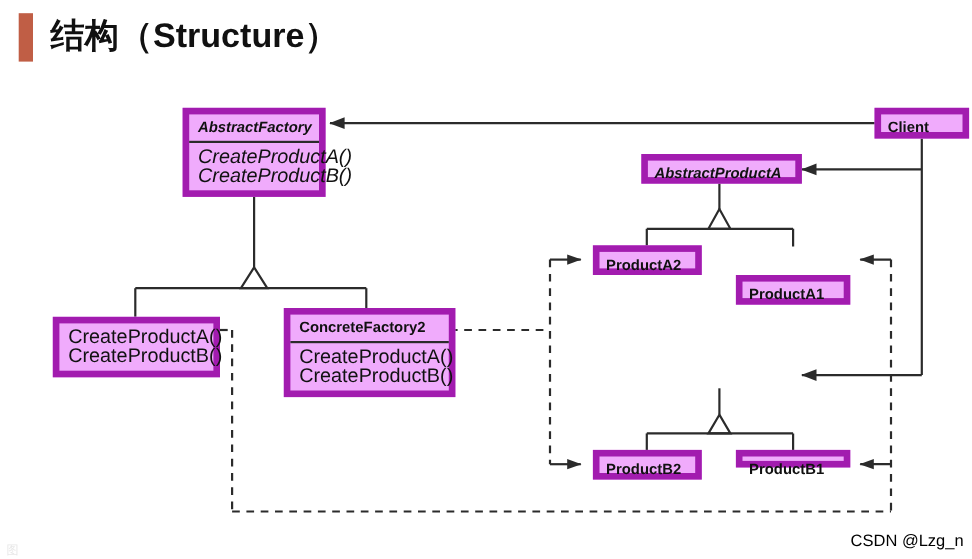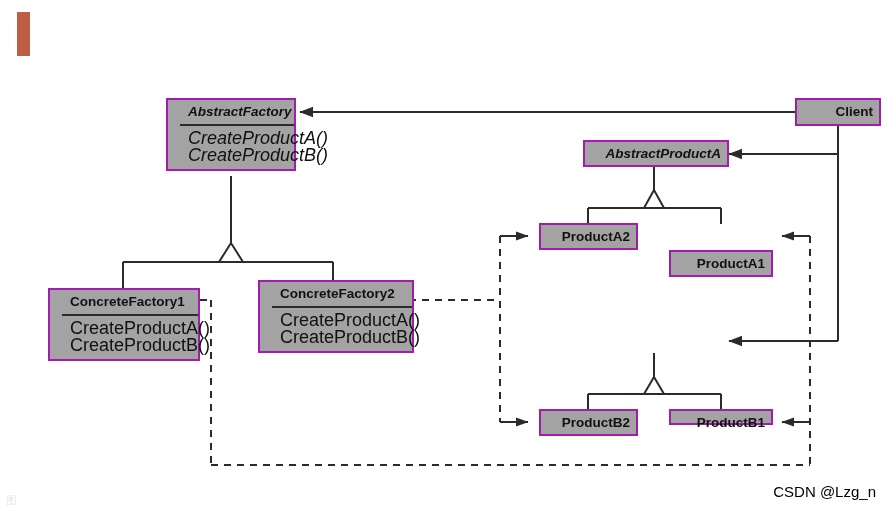--- a/index.html
+++ b/index.html
@@ -50,25 +50,24 @@
   }
   #diagram svg {
     position: absolute;
     left: 0;
     top: 0;
   }
 
   
   .uml-box {
     position: absolute;
-    background: #a3a3a3;
-    border: 2px solid #a21caf;
+    background: #f0abfc;
+    border: 6px solid #a21caf;
     box-sizing: border-box;
     z-index: 5;
-    padding-left: 12px;
   }
   .uml-head {
     text-align: center;
     font-size: 13.5px;
     font-weight: bold;
     color: #111111;
     padding: 4px 6px 4px 6px;
     white-space: nowrap;
     line-height: 16px;
   }
@@ -88,21 +87,21 @@
     color: #111111;
     line-height: 17px;
     white-space: nowrap;
   }
   .uml-box.abstract .uml-member {
     font-style: italic;
   }
 
   
   .uml-box.single .uml-head {
-    text-align: right;
+    text-align: left;
   }
 
   
   #watermark {
     position: absolute;
     right: 8px;
     bottom: 8px;
     font-size: 15px;
     color: #000000;
     white-space: nowrap;
@@ -116,20 +115,21 @@
     color: #e8e8e8;
     z-index: 2;
   }
 </style>
 </head>
 <body>
 
 <div id="slide">
 
   <div id="title-bar"></div>
+  <div id="page-title">结构（Structure）</div>
 
   <div id="diagram">
 
     <svg width="884" height="508">
       <defs>
         <marker id="solidArrow" viewBox="0 0 10 10" refX="9.5" refY="5" markerWidth="7" markerHeight="7" orient="auto-start-reverse">
           <path d="M 0 1.2 L 10 5 L 0 8.8 z" fill="#2b2b2b"></path>
         </marker>
         <marker id="dashArrow" viewBox="0 0 10 10" refX="9.5" refY="5" markerWidth="6.5" markerHeight="6.5" orient="auto-start-reverse">
           <path d="M 0 1.4 L 10 5 L 0 8.6 z" fill="#2b2b2b"></path>
@@ -204,21 +204,20 @@
 
     <div class="uml-box abstract has-members" style="left:166px; top:98px; width:130px;">
       <div class="uml-head">AbstractFactory</div>
       <div class="uml-members">
         <div class="uml-member">CreateProductA()</div>
         <div class="uml-member">CreateProductB()</div>
       </div>
     </div>
 
     <div class="uml-box has-members" style="left:48px; top:288px; width:152px;">
-      <div class="uml-head">ConcreteFactory1</div>
       <div class="uml-members">
         <div class="uml-member">CreateProductA()</div>
         <div class="uml-member">CreateProductB()</div>
       </div>
     </div>
 
     <div class="uml-box has-members" style="left:258px; top:280px; width:156px;">
       <div class="uml-head">ConcreteFactory2</div>
       <div class="uml-members">
         <div class="uml-member">CreateProductA()</div>

